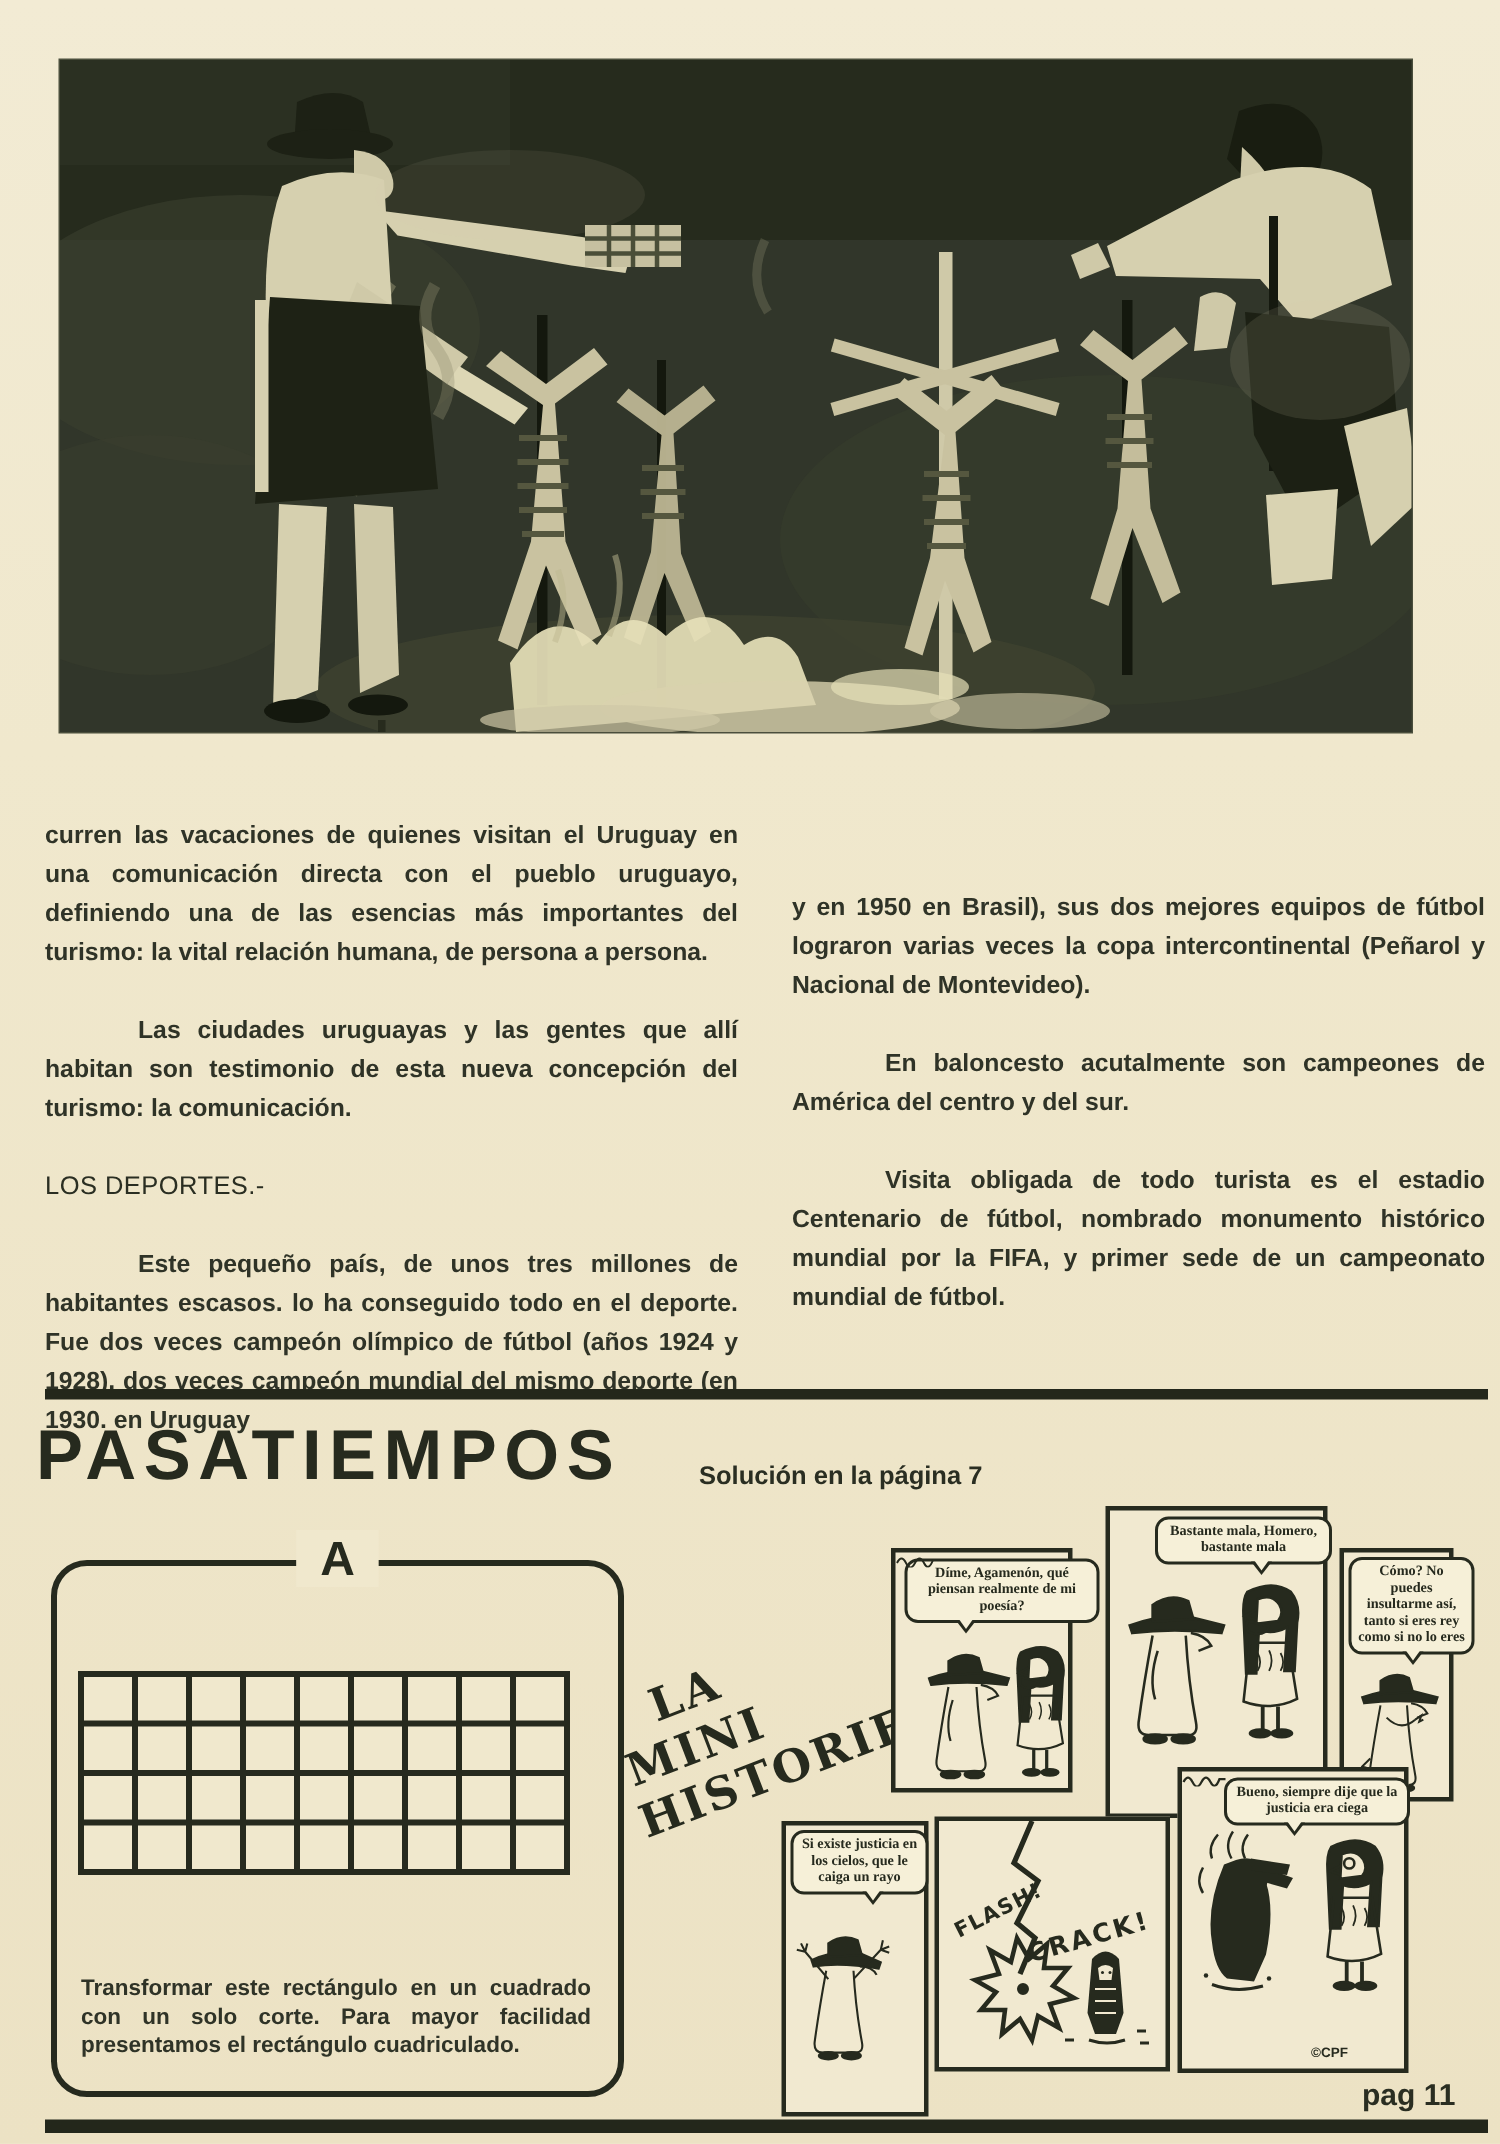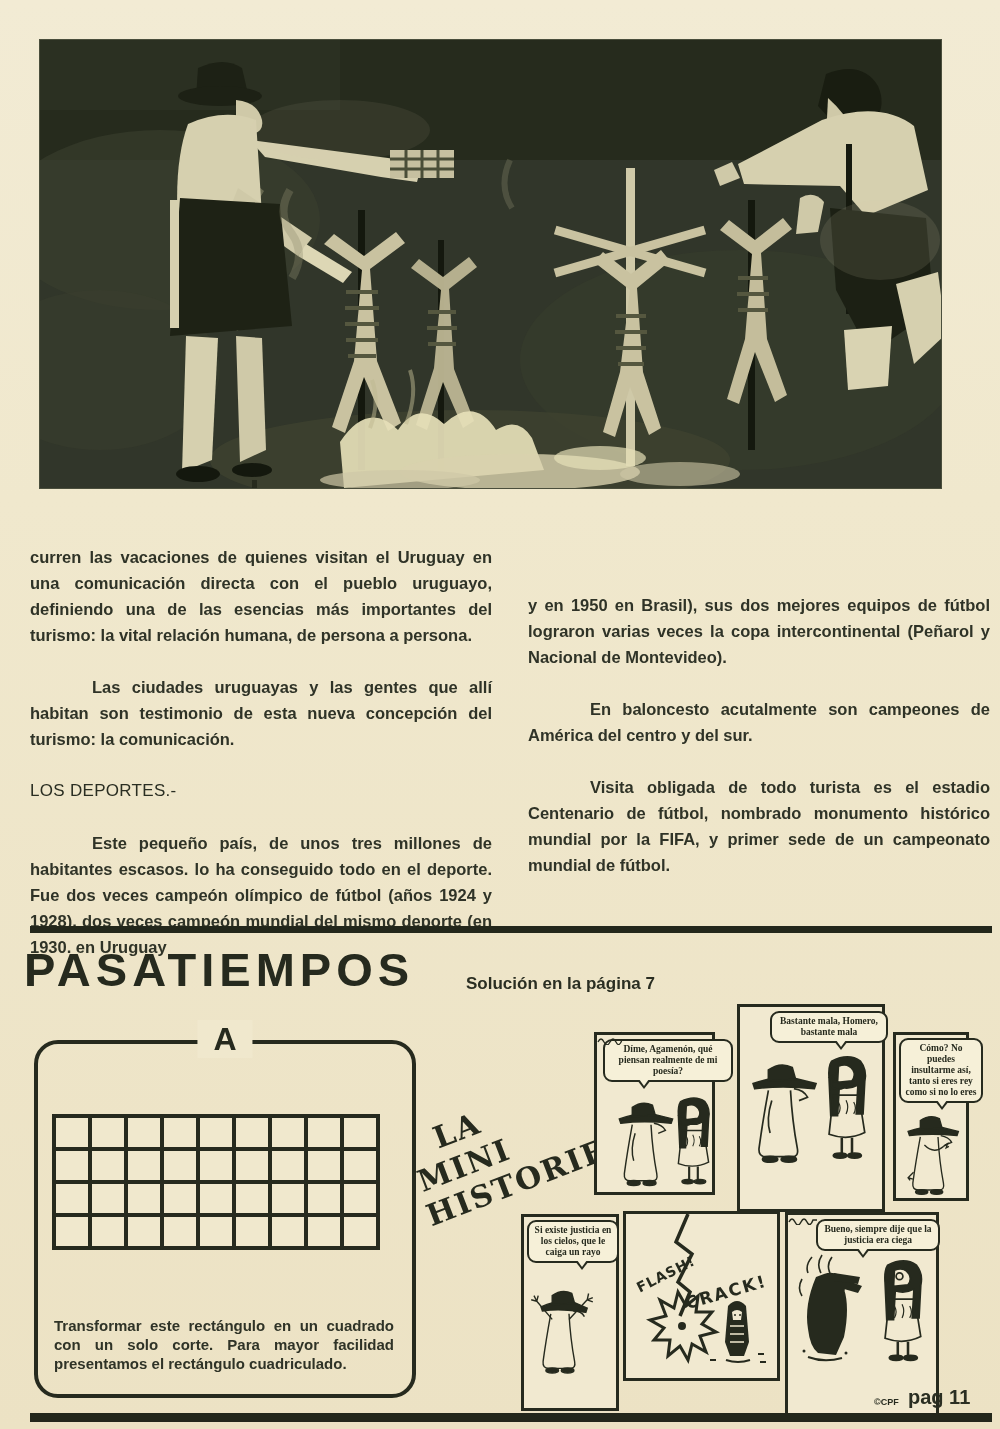--- a/index.html
+++ b/index.html
@@ -37,21 +37,21 @@
     font-family:"DejaVu Serif",serif;font-weight:800;color:#262a1e;font-size:30px;line-height:35px;letter-spacing:2px;}
   .mini-title .l1{margin-left:34px;}
   .mini-title .l2{margin-left:4px;}
   
   .panel{position:absolute;background:#f1e9d0;border:3px solid #262a1e;box-sizing:border-box;}
   .p1{left:559px;top:1032px;width:121px;height:163px;margin-left:35px;}
   .p2{left:737px;top:1004px;width:148px;height:208px;}
   .p3{left:893px;top:1032px;width:76px;height:169px;}
   .p4{left:521px;top:1214px;width:98px;height:197px;}
   .p5{left:623px;top:1211px;width:157px;height:170px;}
-  .p6{left:785px;top:1212px;width:154px;height:204px;}
+  .p6{left:785px;top:1178px;width:154px;height:204px;}
   .bubble{position:absolute;background:#f6f0d8;border:2px solid #262a1e;border-radius:9px;
     padding:3px 4px;font-family:"Liberation Serif",serif;font-weight:700;font-size:9.5px;line-height:11px;text-align:center;color:#262a1e;}
   .tail{position:absolute;bottom:-9px;width:0;height:0;border-left:7px solid transparent;border-right:7px solid transparent;border-top:9px solid #262a1e;}
   .tail::after{content:"";position:absolute;left:-5px;top:-10px;border-left:5px solid transparent;border-right:5px solid transparent;border-top:7px solid #f6f0d8;}
   .panel svg{position:absolute;left:0;top:0;}
   .sfx{position:absolute;font-weight:900;color:#262a1e;font-family:"DejaVu Sans",sans-serif;}
   .sfx-flash{left:8px;top:52px;font-size:14px;transform:rotate(-27deg);letter-spacing:1px;}
   .sfx-crack{left:58px;top:68px;font-size:17px;transform:rotate(-16deg);letter-spacing:2px;}
   .credit{position:absolute;left:86px;bottom:6px;font-size:9px;font-weight:800;color:#262a1e;}
   .signature{position:absolute;left:6px;bottom:4px;}

